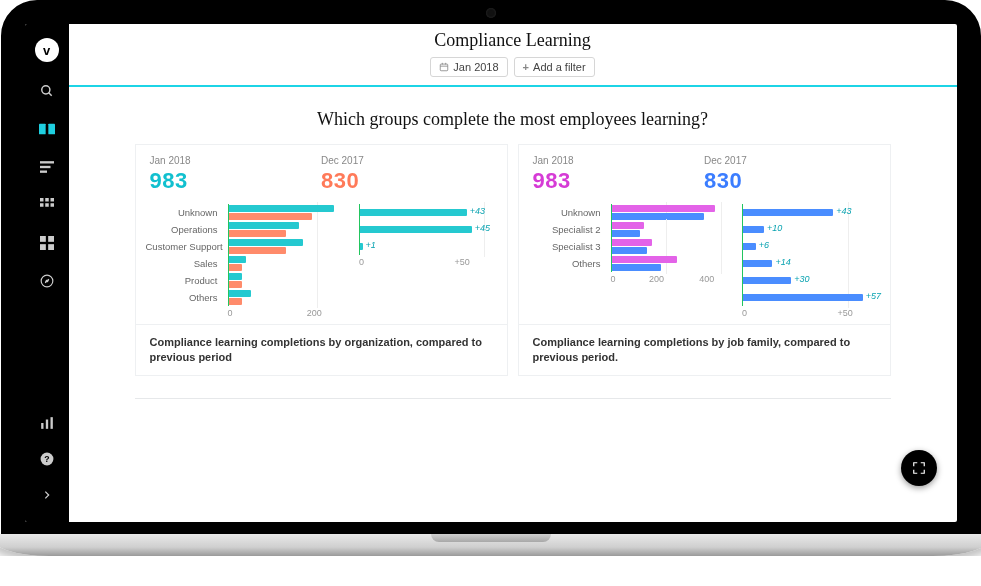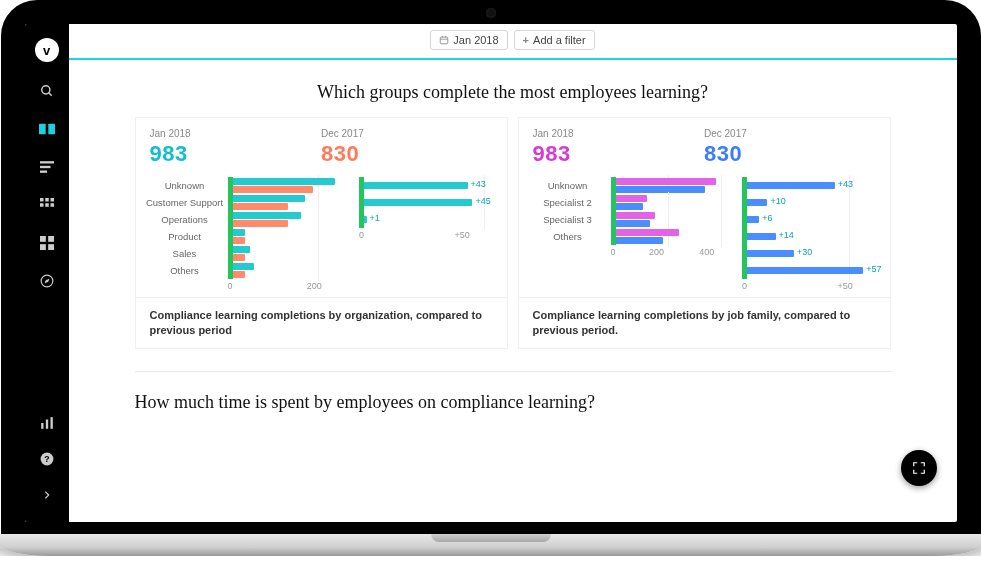--- a/index.html
+++ b/index.html
@@ -89,25 +89,25 @@
   .stat .big   { font-size: 22px; font-weight: 600; letter-spacing: .5px; }
   .big.teal   { color: #11c0cf; }
   .big.peach  { color: #ff7a59; }
   .big.magenta{ color: #d63bd6; }
   .big.blue   { color: #3b7dff; }
 
   .chart-row { display: flex; padding: 4px 10px 6px 10px; gap: 6px; }
   .mini-chart { flex: 1; }
   .row { display: flex; align-items: center; height: 17px; }
   .row-label {
-    width: 82px; font-size: 9.5px; color: #666; text-align: center;
-    padding-right: 4px; white-space: nowrap;
+    width: 82px; font-size: 9.5px; color: #666; text-align: right;
+    padding-right: 10px; white-space: nowrap;
   }
   .track {
-    flex: 1; position: relative; border-left: 5px solid #22c55e; height: 100%;
+    flex: 1; position: relative; border-left: 1px solid #22c55e; height: 100%; font-style: italic;
   }
   .track .grid {
     position: absolute; top: -2px; bottom: -2px; width: 1px; background: #eee;
   }
   .bar {
     position: absolute; left: 0; height: 7px; border-radius: 0 1px 1px 0;
   }
   .bar.a { top: 1px; }    
   .bar.b { top: 9px; }    
   .bar.single { top: 5px; } 
@@ -219,20 +219,21 @@
           <div class="nav-icon">
             <svg width="10" height="10" viewBox="0 0 24 24" fill="none" stroke="currentColor" stroke-width="3">
                 <polyline points="8,4 16,12 8,20"></polyline>
               </svg>
           </div>
         </div>
       </div>
 
       <div class="main">
         <div class="header">
+          <h1>Compliance Learning</h1>
           <div class="filter-row">
             <div class="chip">
               <svg width="10" height="10" viewBox="0 0 24 24" fill="none" stroke="#888" stroke-width="2">
                   <rect x="3" y="5" width="18" height="16" rx="2"></rect>
                   <line x1="3" y1="10" x2="21" y2="10"></line>
                   <line x1="8" y1="2" x2="8" y2="6"></line>
                   <line x1="16" y1="2" x2="16" y2="6"></line>
                 </svg>
               <span>Jan 2018</span>
             </div>
@@ -263,48 +264,48 @@
                 <div class="mini-chart">
                     <div class="row">
                       <div class="row-label">Unknown</div>
                       <div class="track">
                         <div class="grid" style="left: 76.9231%;"></div>
                         <div class="bar a c-teal" style="width: 92.3077%;"></div>
                         <div class="bar b c-peach" style="width: 73.0769%;"></div>
                       </div>
                     </div>
                     <div class="row">
+                      <div class="row-label">Operations</div>
+                      <div class="track">
+                        <div class="grid" style="left: 76.9231%;"></div>
+                        <div class="bar a c-teal" style="width: 61.5385%;"></div>
+                        <div class="bar b c-peach" style="width: 50%;"></div>
+                      </div>
+                    </div>
+                    <div class="row">
                       <div class="row-label">Customer Support</div>
                       <div class="track">
                         <div class="grid" style="left: 76.9231%;"></div>
                         <div class="bar a c-teal" style="width: 65.3846%;"></div>
                         <div class="bar b c-peach" style="width: 50%;"></div>
                       </div>
                     </div>
                     <div class="row">
-                      <div class="row-label">Operations</div>
-                      <div class="track">
-                        <div class="grid" style="left: 76.9231%;"></div>
-                        <div class="bar a c-teal" style="width: 61.5385%;"></div>
-                        <div class="bar b c-peach" style="width: 50%;"></div>
+                      <div class="row-label">Sales</div>
+                      <div class="track">
+                        <div class="grid" style="left: 76.9231%;"></div>
+                        <div class="bar a c-teal" style="width: 15.3846%;"></div>
+                        <div class="bar b c-peach" style="width: 11.5385%;"></div>
                       </div>
                     </div>
                     <div class="row">
                       <div class="row-label">Product</div>
                       <div class="track">
                         <div class="grid" style="left: 76.9231%;"></div>
                         <div class="bar a c-teal" style="width: 11.5385%;"></div>
-                        <div class="bar b c-peach" style="width: 11.5385%;"></div>
-                      </div>
-                    </div>
-                    <div class="row">
-                      <div class="row-label">Sales</div>
-                      <div class="track">
-                        <div class="grid" style="left: 76.9231%;"></div>
-                        <div class="bar a c-teal" style="width: 15.3846%;"></div>
                         <div class="bar b c-peach" style="width: 11.5385%;"></div>
                       </div>
                     </div>
                     <div class="row">
                       <div class="row-label">Others</div>
                       <div class="track">
                         <div class="grid" style="left: 76.9231%;"></div>
                         <div class="bar a c-teal" style="width: 19.2308%;"></div>
                         <div class="bar b c-peach" style="width: 11.5385%;"></div>
                       </div>
@@ -456,21 +457,20 @@
                       <span>0</span>
                       <span>+50</span>
                     </div>
                   </div>
               </div>
               <div class="caption">Compliance learning completions by job family, compared to previous period.</div>
             </div>
           </div>
 
           <div class="divider"></div>
-          <div class="question2">How much time is spent by employees on compliance learning?</div>
         </div>
       </div>
     </div>
 
     <div class="fab">
       <svg width="14" height="14" viewBox="0 0 24 24" fill="none" stroke="#fff" stroke-width="2">
         <polyline points="3,9 3,3 9,3"></polyline>
           <polyline points="15,3 21,3 21,9"></polyline>
         <polyline points="21,15 21,21 15,21"></polyline>
           <polyline points="9,21 3,21 3,15"></polyline>

